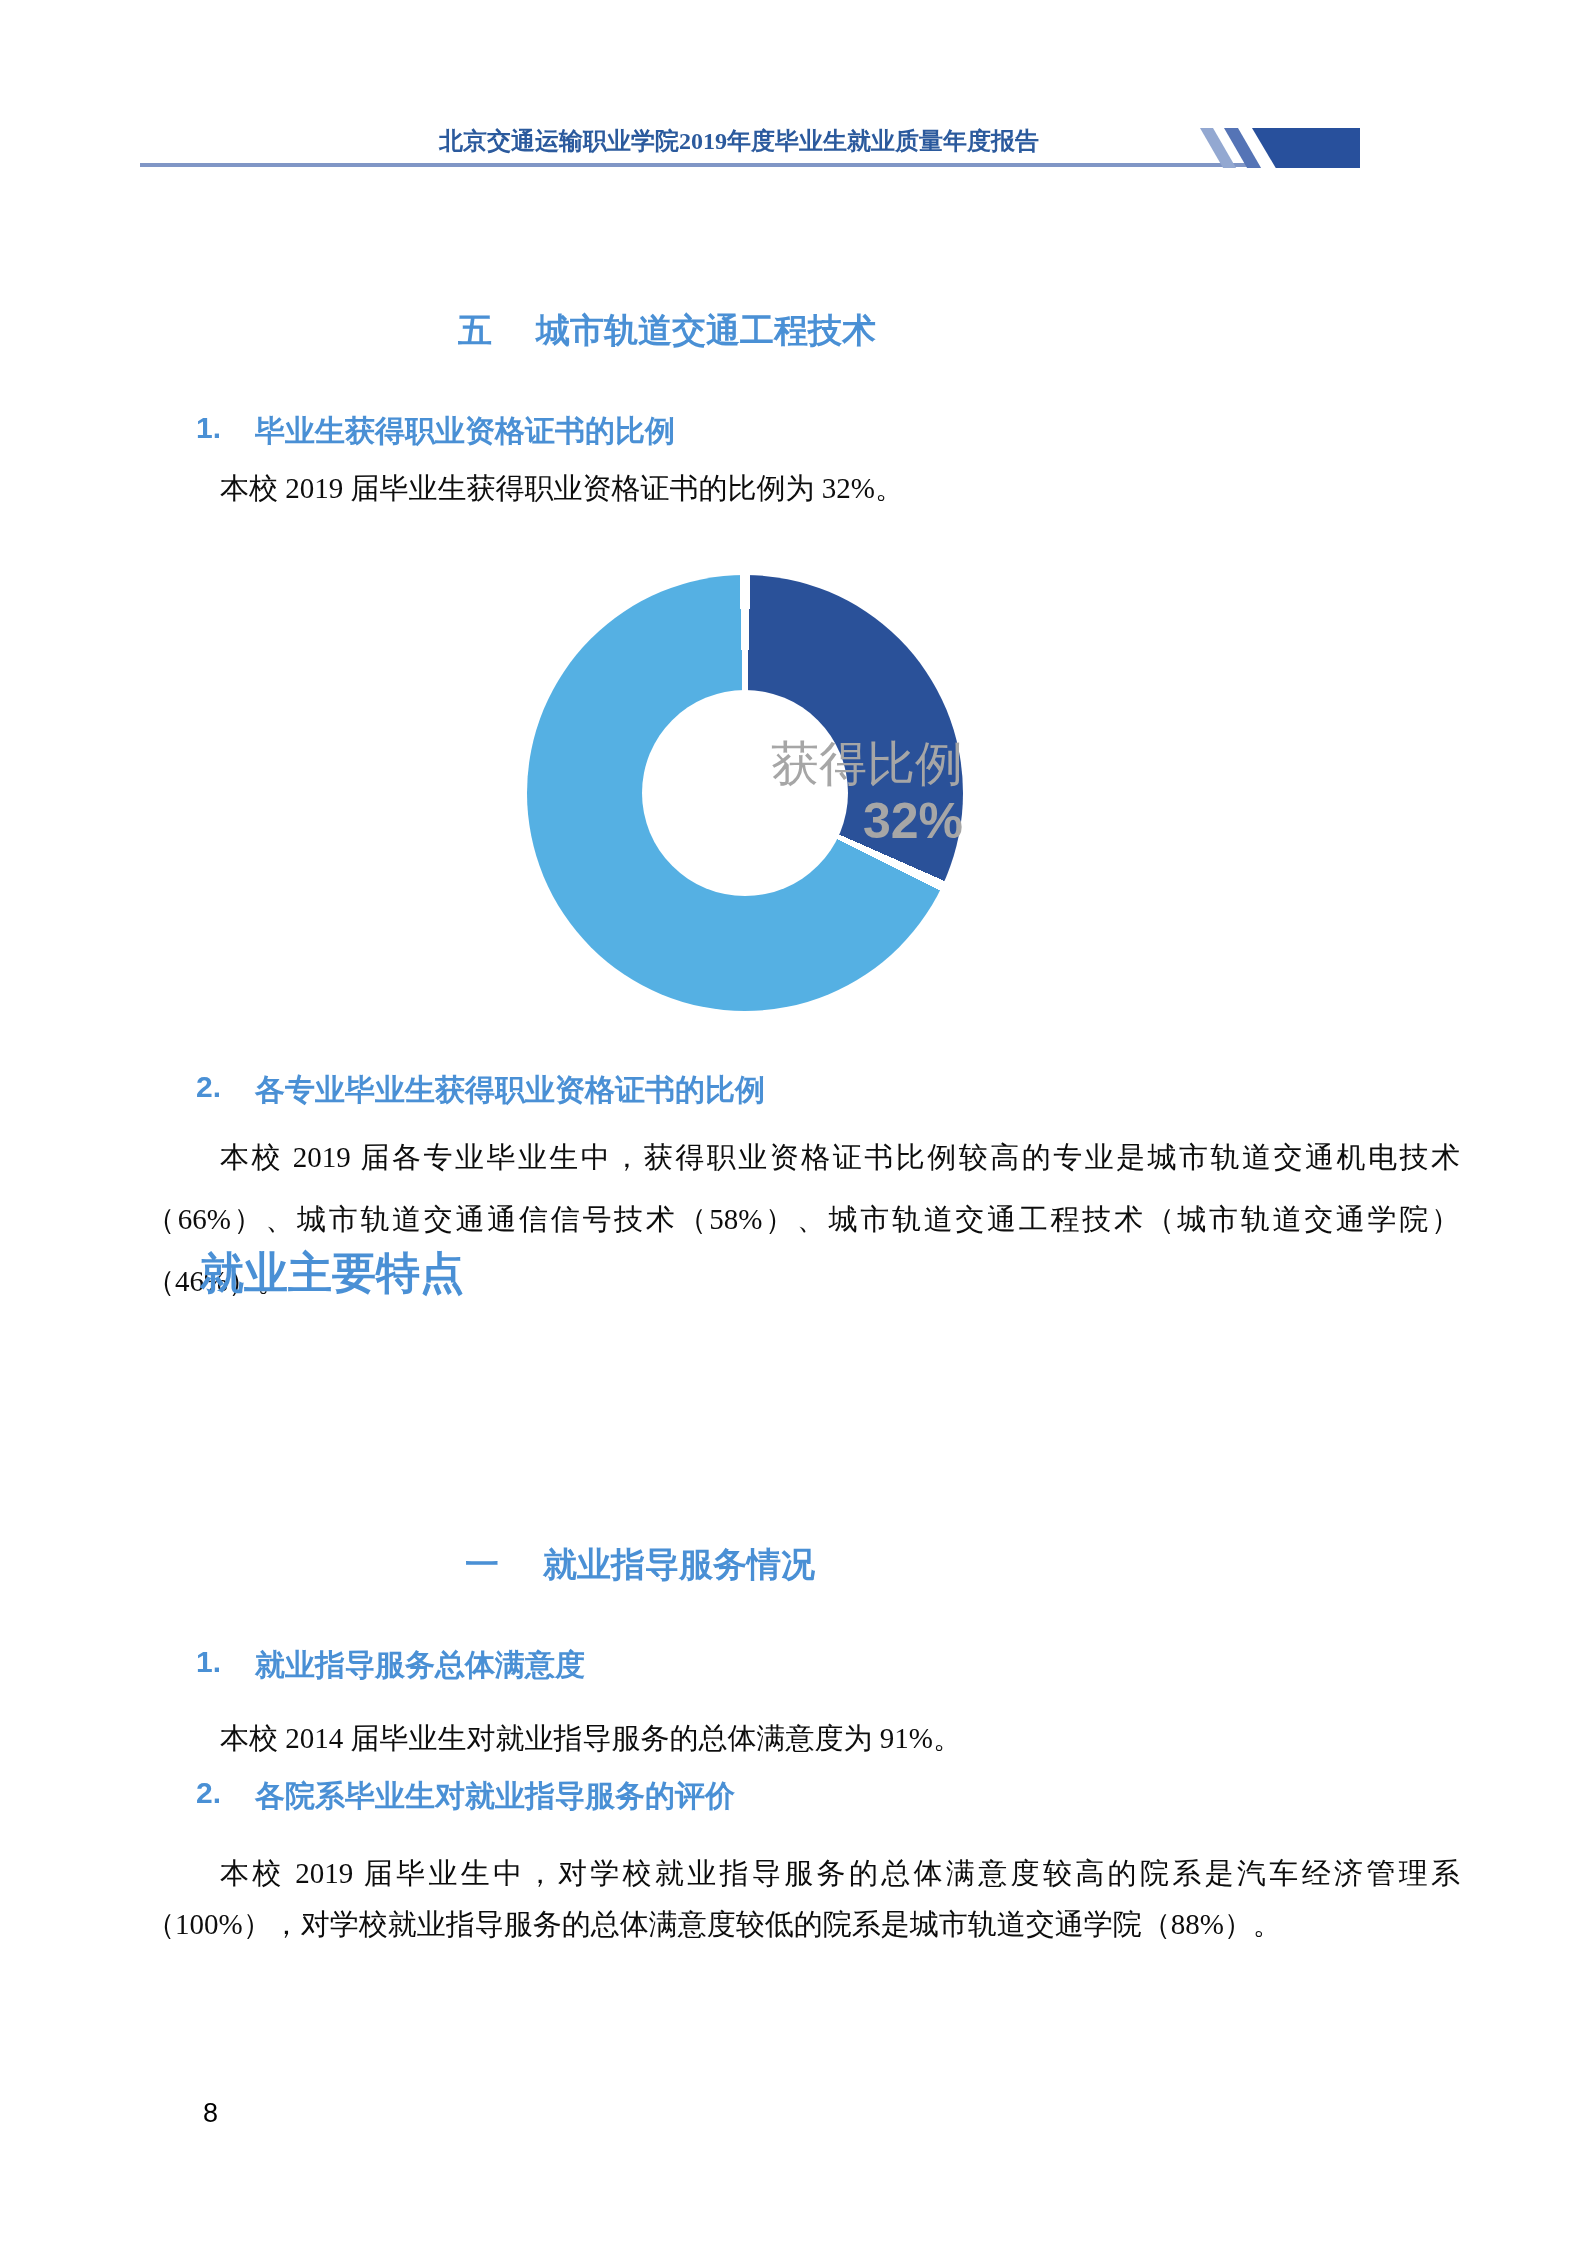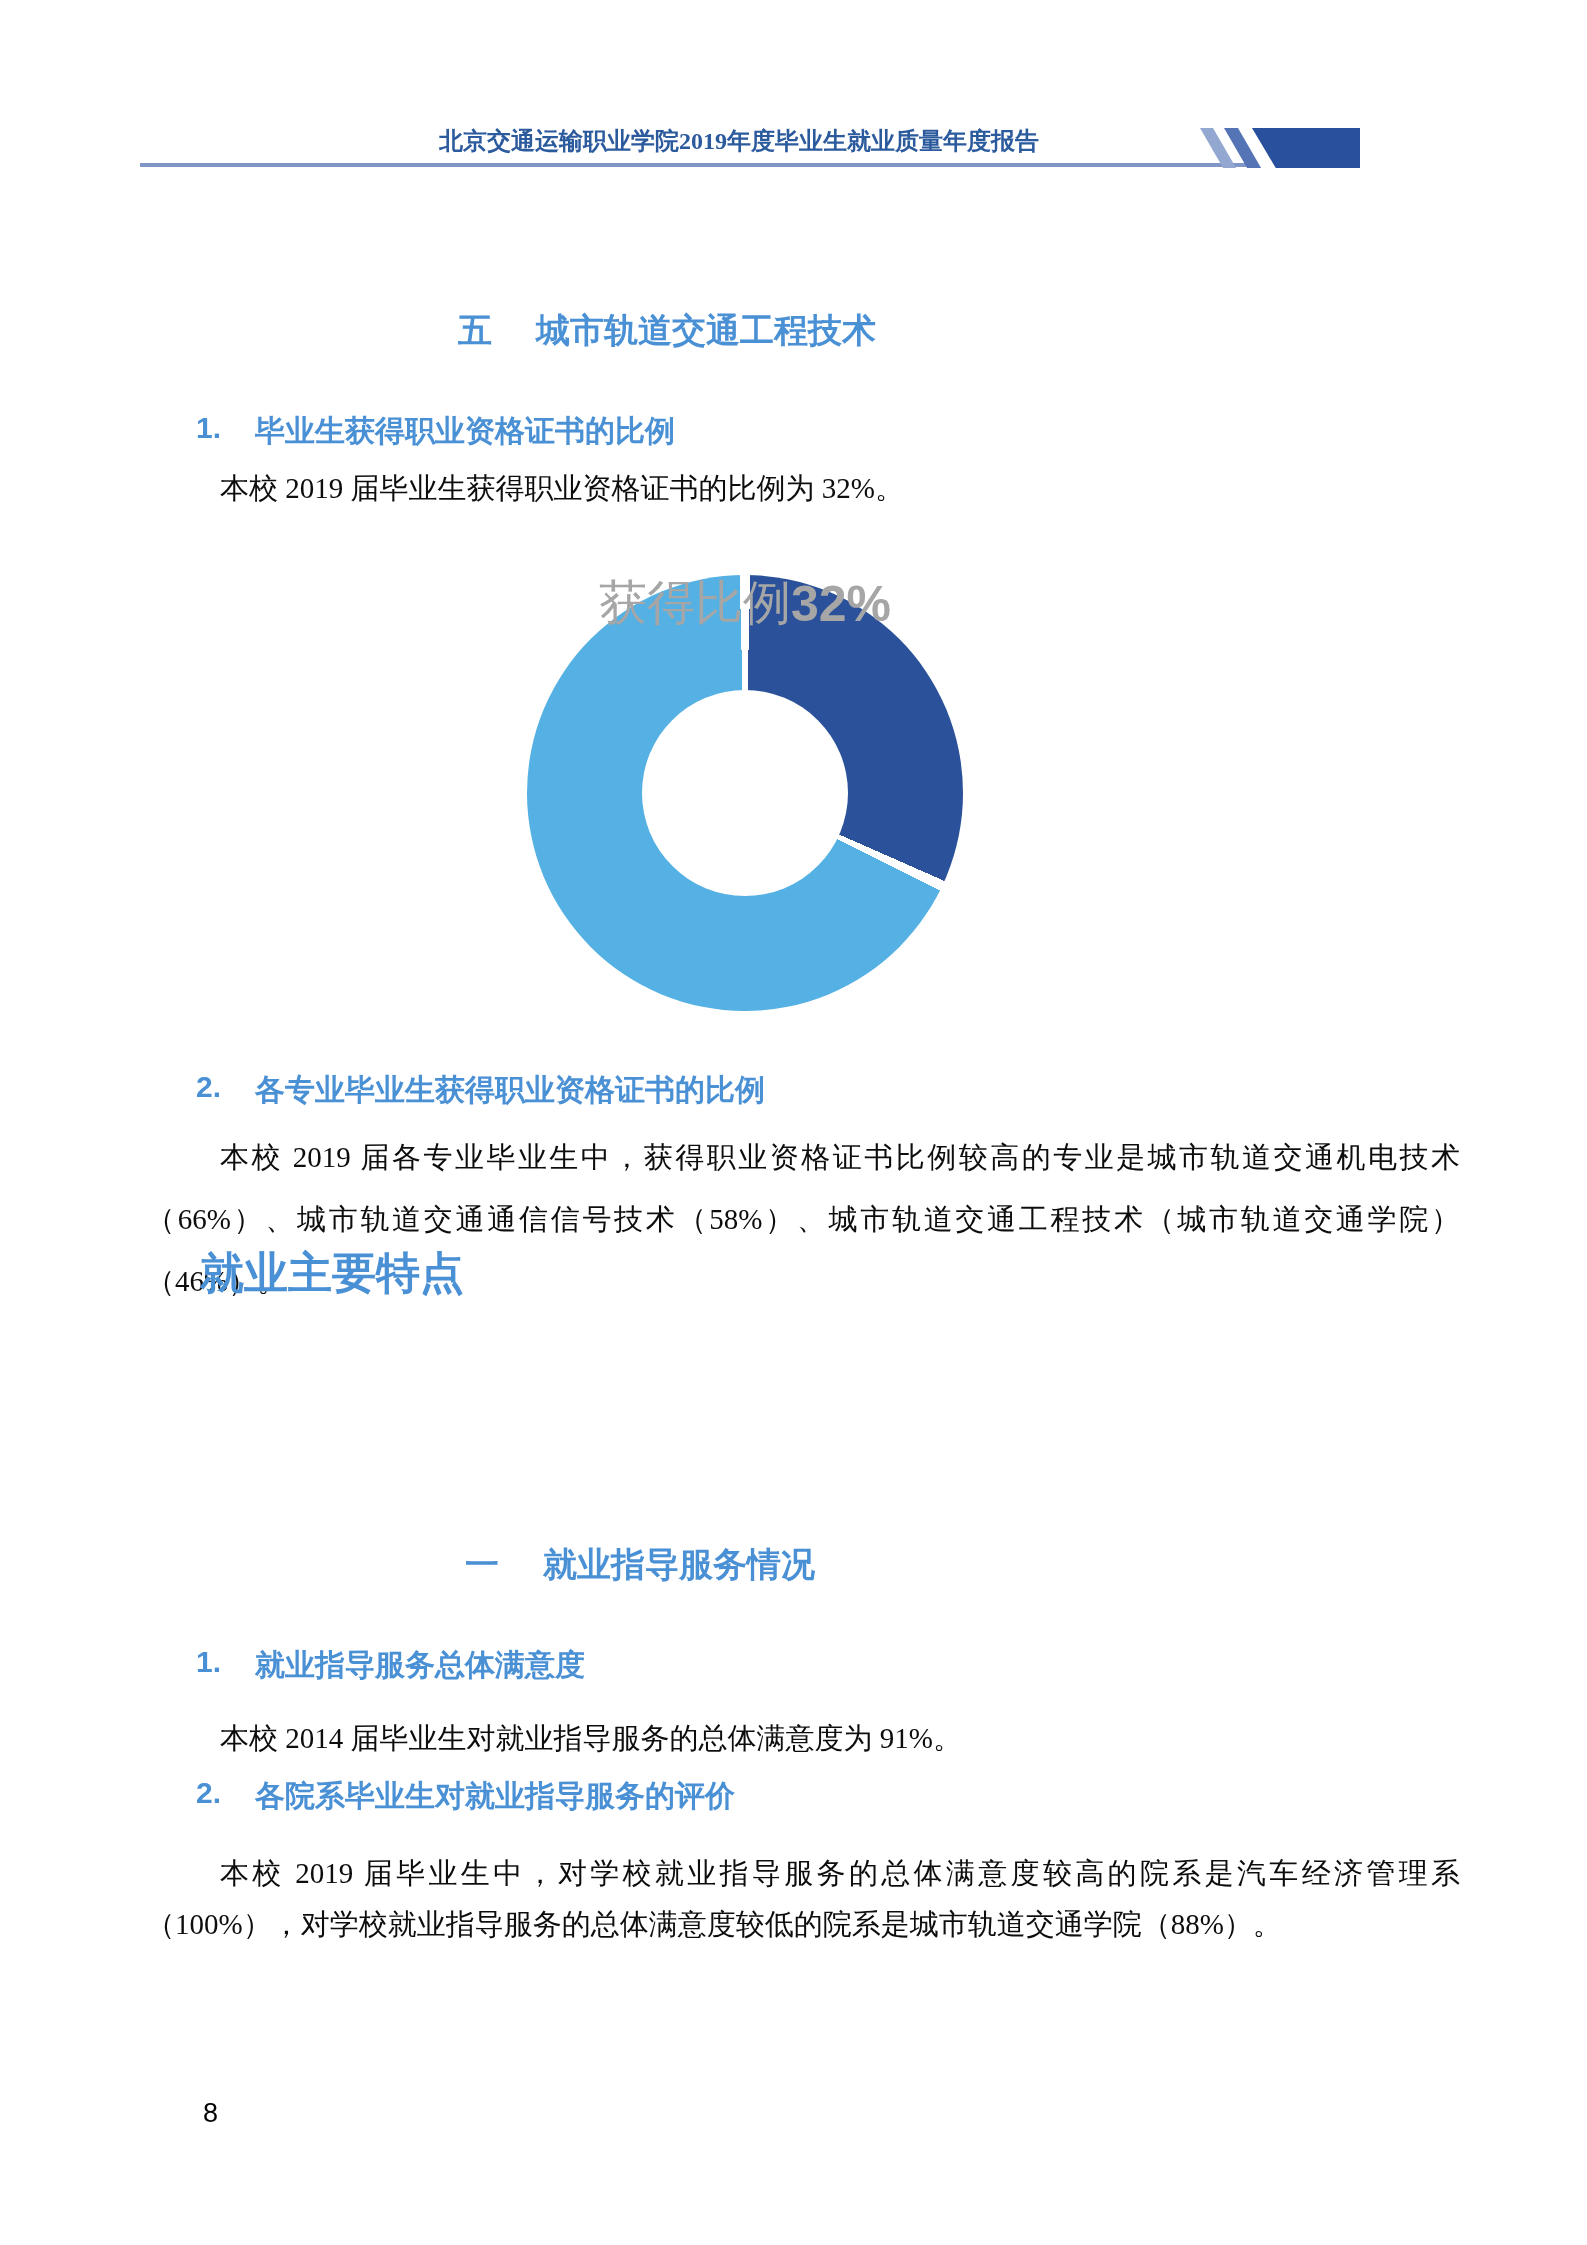--- a/index.html
+++ b/index.html
@@ -72,21 +72,21 @@
   .donut-ring{
     position:absolute;inset:0;border-radius:50%;
     
   }
   .donut-hole{
     position:absolute;left:115px;top:115px;width:206px;height:206px;
     border-radius:50%;background:#fff;
   }
   .donut-center{
     position:absolute;inset:0;
-    display:flex;flex-direction:row;align-items:flex-start;justify-content:center;
+    display:flex;flex-direction:column;align-items:flex-end;justify-content:center;
     color:#a6a6a6;text-align:center;
   }
   .donut-label{
     font-family:"Liberation Serif","DejaVu Serif",serif;
     font-size:48px;line-height:56px;white-space:nowrap;
   }
   .donut-value{
     font-family:"Liberation Sans","DejaVu Sans",sans-serif;
     font-weight:bold;font-size:50px;line-height:58px;
   }

